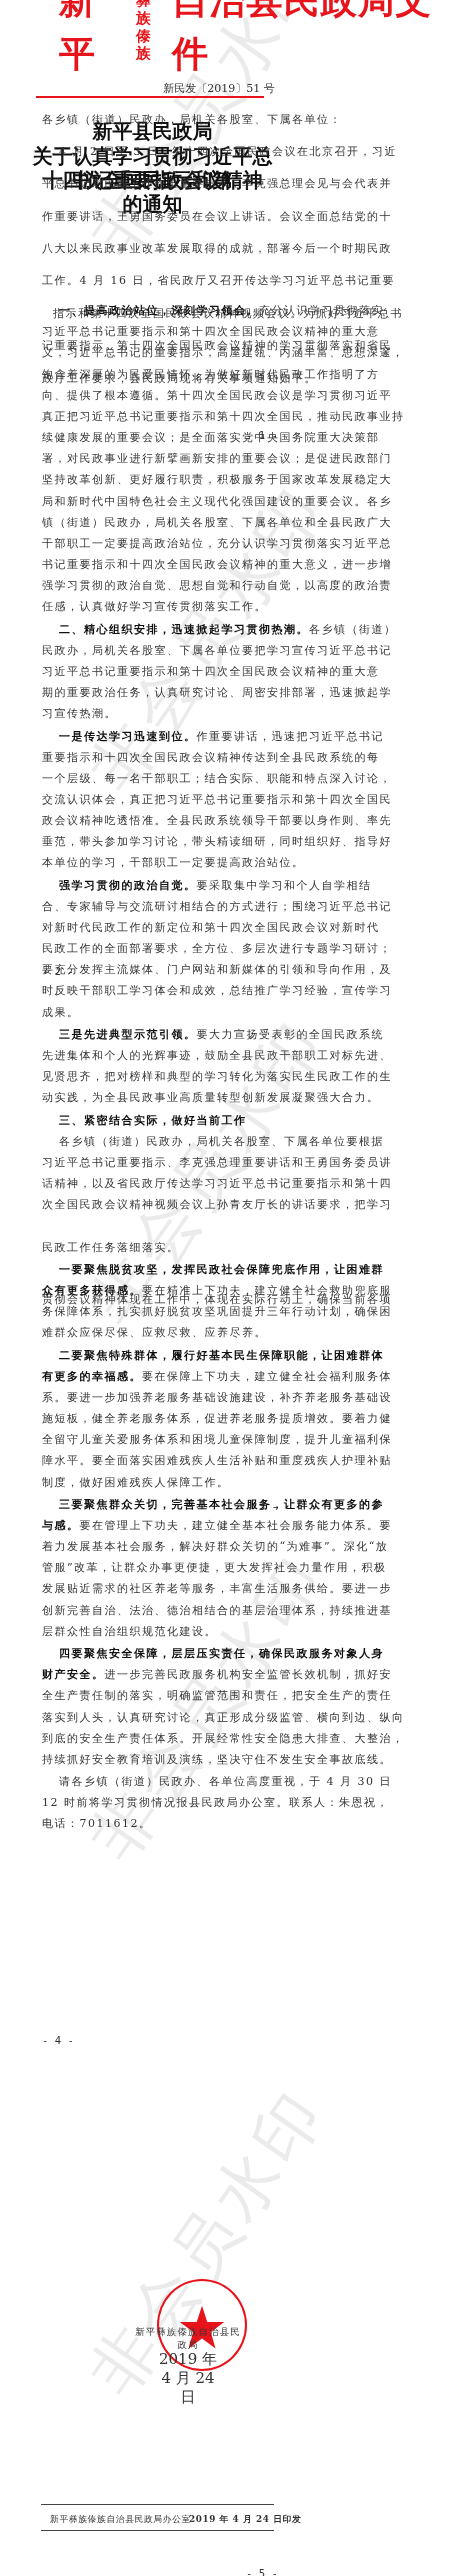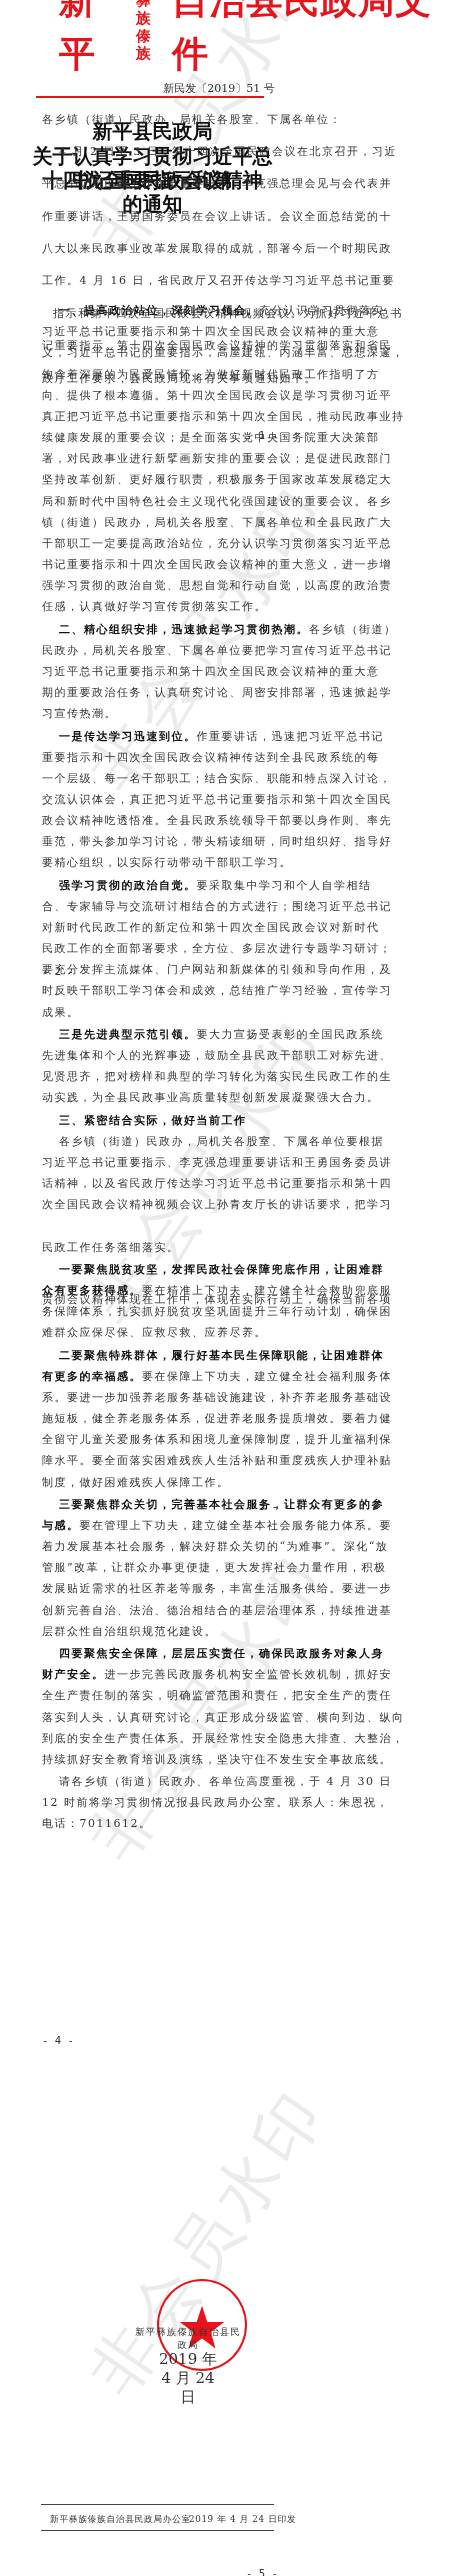--- a/index.html
+++ b/index.html
@@ -81,21 +81,21 @@
       <div class="abs line" style="top: 640px;"><span>民政办，局机关各股室、下属各单位要把学习宣传习近平总书记</span></div>
       <div class="abs line" style="top: 661px;"><span>习近平总书记重要指示和第十四次全国民政会议精神的重大意</span></div>
       <div class="abs line" style="top: 682px;"><span>期的重要政治任务，认真研究讨论、周密安排部署，迅速掀起学</span></div>
       <div class="abs line" style="top: 703px;"><span>习宣传热潮。</span></div>
       <div class="abs line indent" style="top: 726px;"><b>一是传达学习迅速到位。</b><span>作重要讲话，迅速把习近平总书记</span></div>
       <div class="abs line" style="top: 747px;"><span>重要指示和十四次全国民政会议精神传达到全县民政系统的每</span></div>
       <div class="abs line" style="top: 768px;"><span>一个层级、每一名干部职工；结合实际、职能和特点深入讨论，</span></div>
       <div class="abs line" style="top: 789px;"><span>交流认识体会，真正把习近平总书记重要指示和第十四次全国民</span></div>
       <div class="abs line" style="top: 810px;"><span>政会议精神吃透悟准。全县民政系统领导干部要以身作则、率先</span></div>
       <div class="abs line" style="top: 831px;"><span>垂范，带头参加学习讨论，带头精读细研，同时组织好、指导好</span></div>
-      <div class="abs line" style="top: 852px;"><span>要精心组织，以实际行动带动干部职工学习。</span></div>
+      <div class="abs line" style="top: 852px;"><span>本单位的学习，干部职工一定要提高政治站位。</span></div>
       <div class="abs line indent" style="top: 875px;"><b>强学习贯彻的政治自觉。</b><span>要采取集中学习和个人自学相结</span></div>
       <div class="abs line" style="top: 896px;"><span>合、专家辅导与交流研讨相结合的方式进行；围绕习近平总书记</span></div>
       <div class="abs line" style="top: 917px;"><span>对新时代民政工作的新定位和第十四次全国民政会议对新时代</span></div>
       <div class="abs line" style="top: 938px;"><span>民政工作的全面部署要求，全方位、多层次进行专题学习研讨；</span></div>
       <div class="abs line" style="top: 959px;"><span>要充分发挥主流媒体、门户网站和新媒体的引领和导向作用，及</span></div>
       <div class="abs line" style="top: 980px;"><span>时反映干部职工学习体会和成效，总结推广学习经验，宣传学习</span></div>
       <div class="abs line" style="top: 1002px;"><span>成果。</span></div>
       <div class="abs line indent" style="top: 1024px;"><b>三是先进典型示范引领。</b><span>要大力宣扬受表彰的全国民政系统</span></div>
       <div class="abs line" style="top: 1045px;"><span>先进集体和个人的光辉事迹，鼓励全县民政干部职工对标先进、</span></div>
       <div class="abs line" style="top: 1066px;"><span>见贤思齐，把对榜样和典型的学习转化为落实民生民政工作的生</span></div>
@@ -147,16 +147,16 @@
   <div class="abs seal">
     <svg width="86" height="88" viewBox="0 0 146 150">
       <polygon points="73,42 82,70 111,70 88,87 96,115 73,98 50,115 58,87 35,70 64,70" fill="#e8141b"></polygon>
     </svg>
   </div>
   <div class="abs" style="left:135px; top:2326px; width:106px; font-size:9.4px; letter-spacing:1.2px; color:#333; text-align:center;">新平彝族傣族自治县民政局</div>
   <div class="abs" style="left:153px; top:2350px; width:70px; font-size:15px; color:#333; text-align:center;">2019 年 4 月 24 日</div>
 
   <div class="abs footer-rule" style="top:2504px;"></div>
   <div class="abs" style="left:50px; top:2514px; font-size:8.8px; color:#333; letter-spacing:0.6px;">新平彝族傣族自治县民政局办公室</div>
-  <div class="abs" style="left:189px; top:2514px; font-size:8.8px; color:#333; letter-spacing:0.6px;">2019 年 4 月 24 日印发</div>
+  <div class="abs" style="left:189px; top:2514px; font-size:8.8px; color:#333; letter-spacing:0.6px;font-weight:bold;">2019 年 4 月 24 日印发</div>
   <div class="abs footer-rule" style="top:2530px;"></div>
 </div>
 
 
 </body></html>

